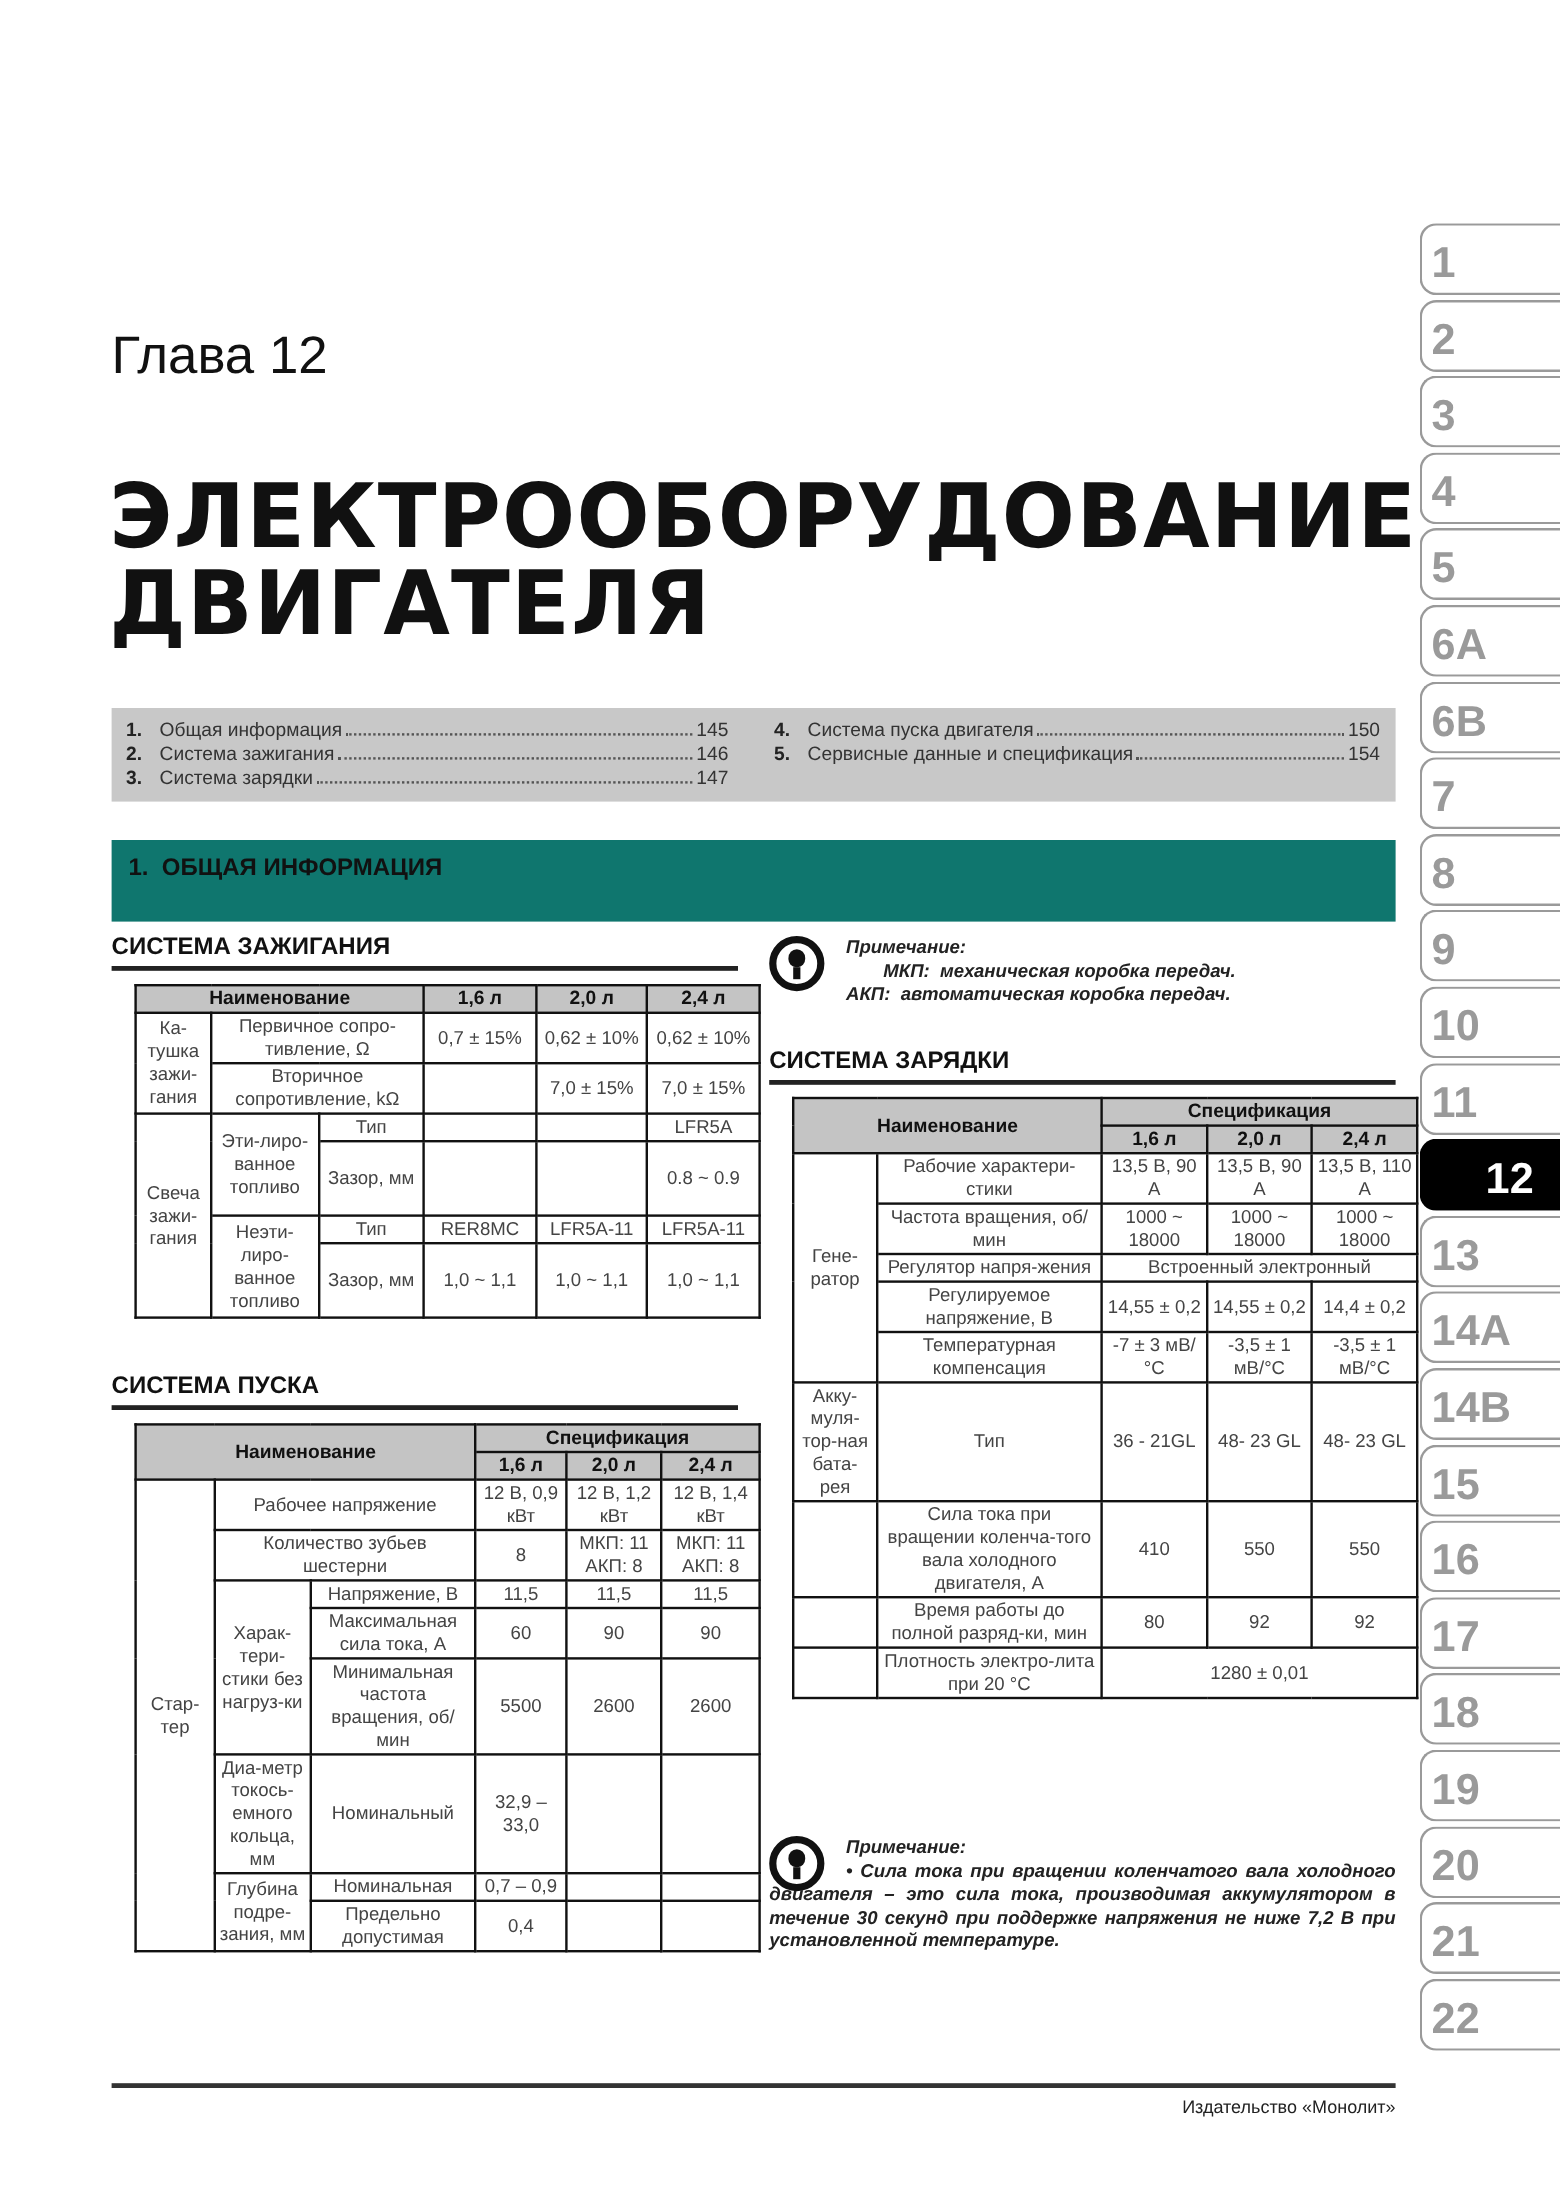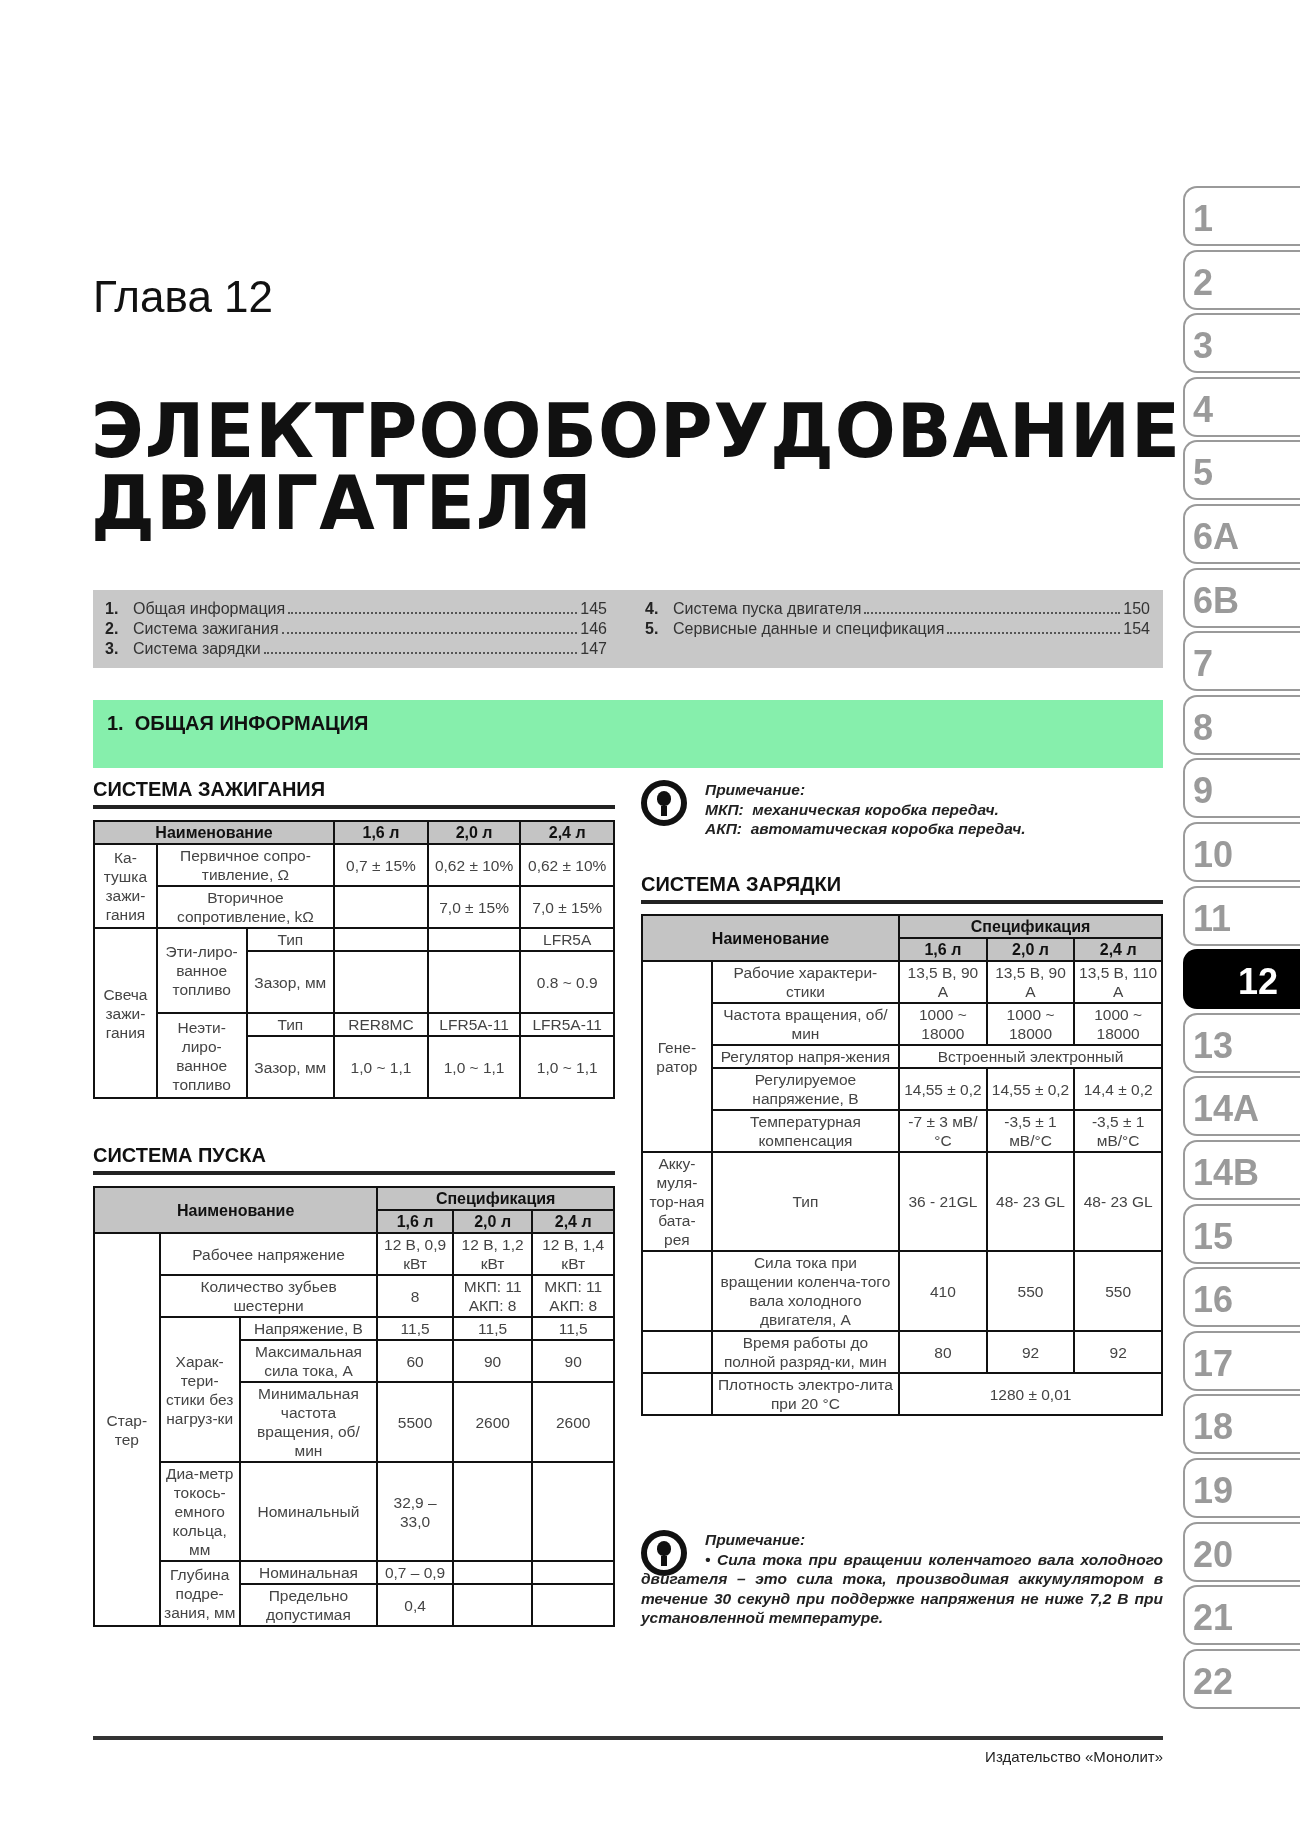--- a/index.html
+++ b/index.html
@@ -12,26 +12,26 @@
            font-family:"DejaVu Sans", sans-serif; transform:scaleX(0.97); transform-origin:left top; }
 
   .toc { left:93px; top:590px; width:1070px; height:78px; background:#c8c8c8; }
   .toc-col { position:absolute; top:10px; font-size:16px; color:#333; }
   .toc-row { display:flex; align-items:baseline; height:20px; white-space:nowrap; }
   .toc-num { font-weight:700; width:28px; color:#222; }
   .toc-label { }
   .toc-dots { flex:1; border-bottom:2px dotted #555; margin:0 3px 4px 3px; }
   .toc-page { }
 
-  .band { left:93px; top:700px; width:1070px; height:68px; background:#86efac; }
+  .band { left:93px; top:700px; width:1070px; height:68px; background:#0f766e; }
   .band-title { position:absolute; left:14px; top:12px; font-weight:700; font-size:20px; }
 
   .sec-head { font-weight:700; font-size:20px; padding-bottom:4px; border-bottom:4px solid #222; }
 
-  table.spec { border-collapse:collapse; font-size:15.5px; color:#444; position:absolute; }
+  table.spec { border-collapse:collapse; font-size:15.5px; color:#444; position:absolute;margin-left:19px; }
   table.spec td, table.spec th { border:2px solid #111; padding:1px 3px; line-height:19px; vertical-align:middle; }
   table.spec th { background:#c4c4c4; color:#111; font-weight:700; font-size:16px; text-align:center; }
   table.spec td.c { text-align:center; }
   table.spec td.l { text-align:center; }
 
   .note { position:absolute; }
   .note-icon { position:absolute; left:0; top:0; width:46px; height:46px; border-radius:50%;
                border:6px solid #111; box-sizing:border-box; }
   .note-icon .bulb { position:absolute; left:10px; top:5px; width:14px; height:15px; background:#111; border-radius:50% 50% 45% 45%; }
   .note-icon .base { position:absolute; left:14px; top:20px; width:6px; height:10px; background:#111; }
@@ -231,21 +231,21 @@
 </tbody>
   </table>
 
 <div class="note" style="left:641px; top:780px; width:520px;">
   <div class="note-icon">
       <div class="bulb"></div>
       <div class="base"></div>
     </div>
   <div class="note-text" style="margin-left:64px;">
     <div>Примечание:</div>
-    <div style="white-space:pre;">МКП:  механическая коробка передач.</div>
+    <div style="white-space:pre;margin-left:31px;">МКП:  механическая коробка передач.</div>
     <div style="white-space:pre;">АКП:  автоматическая коробка передач.</div>
   </div>
 </div>
 
 <div class="abs sec-head" style="left:641px; top:873px; width:522px;">СИСТЕМА ЗАРЯДКИ</div>
 <table class="spec" style="left:641px; top:914px; width:522px;">
   <colgroup>
       <col style="width:70px">
       <col style="width:188px">
       <col style="width:88px">

